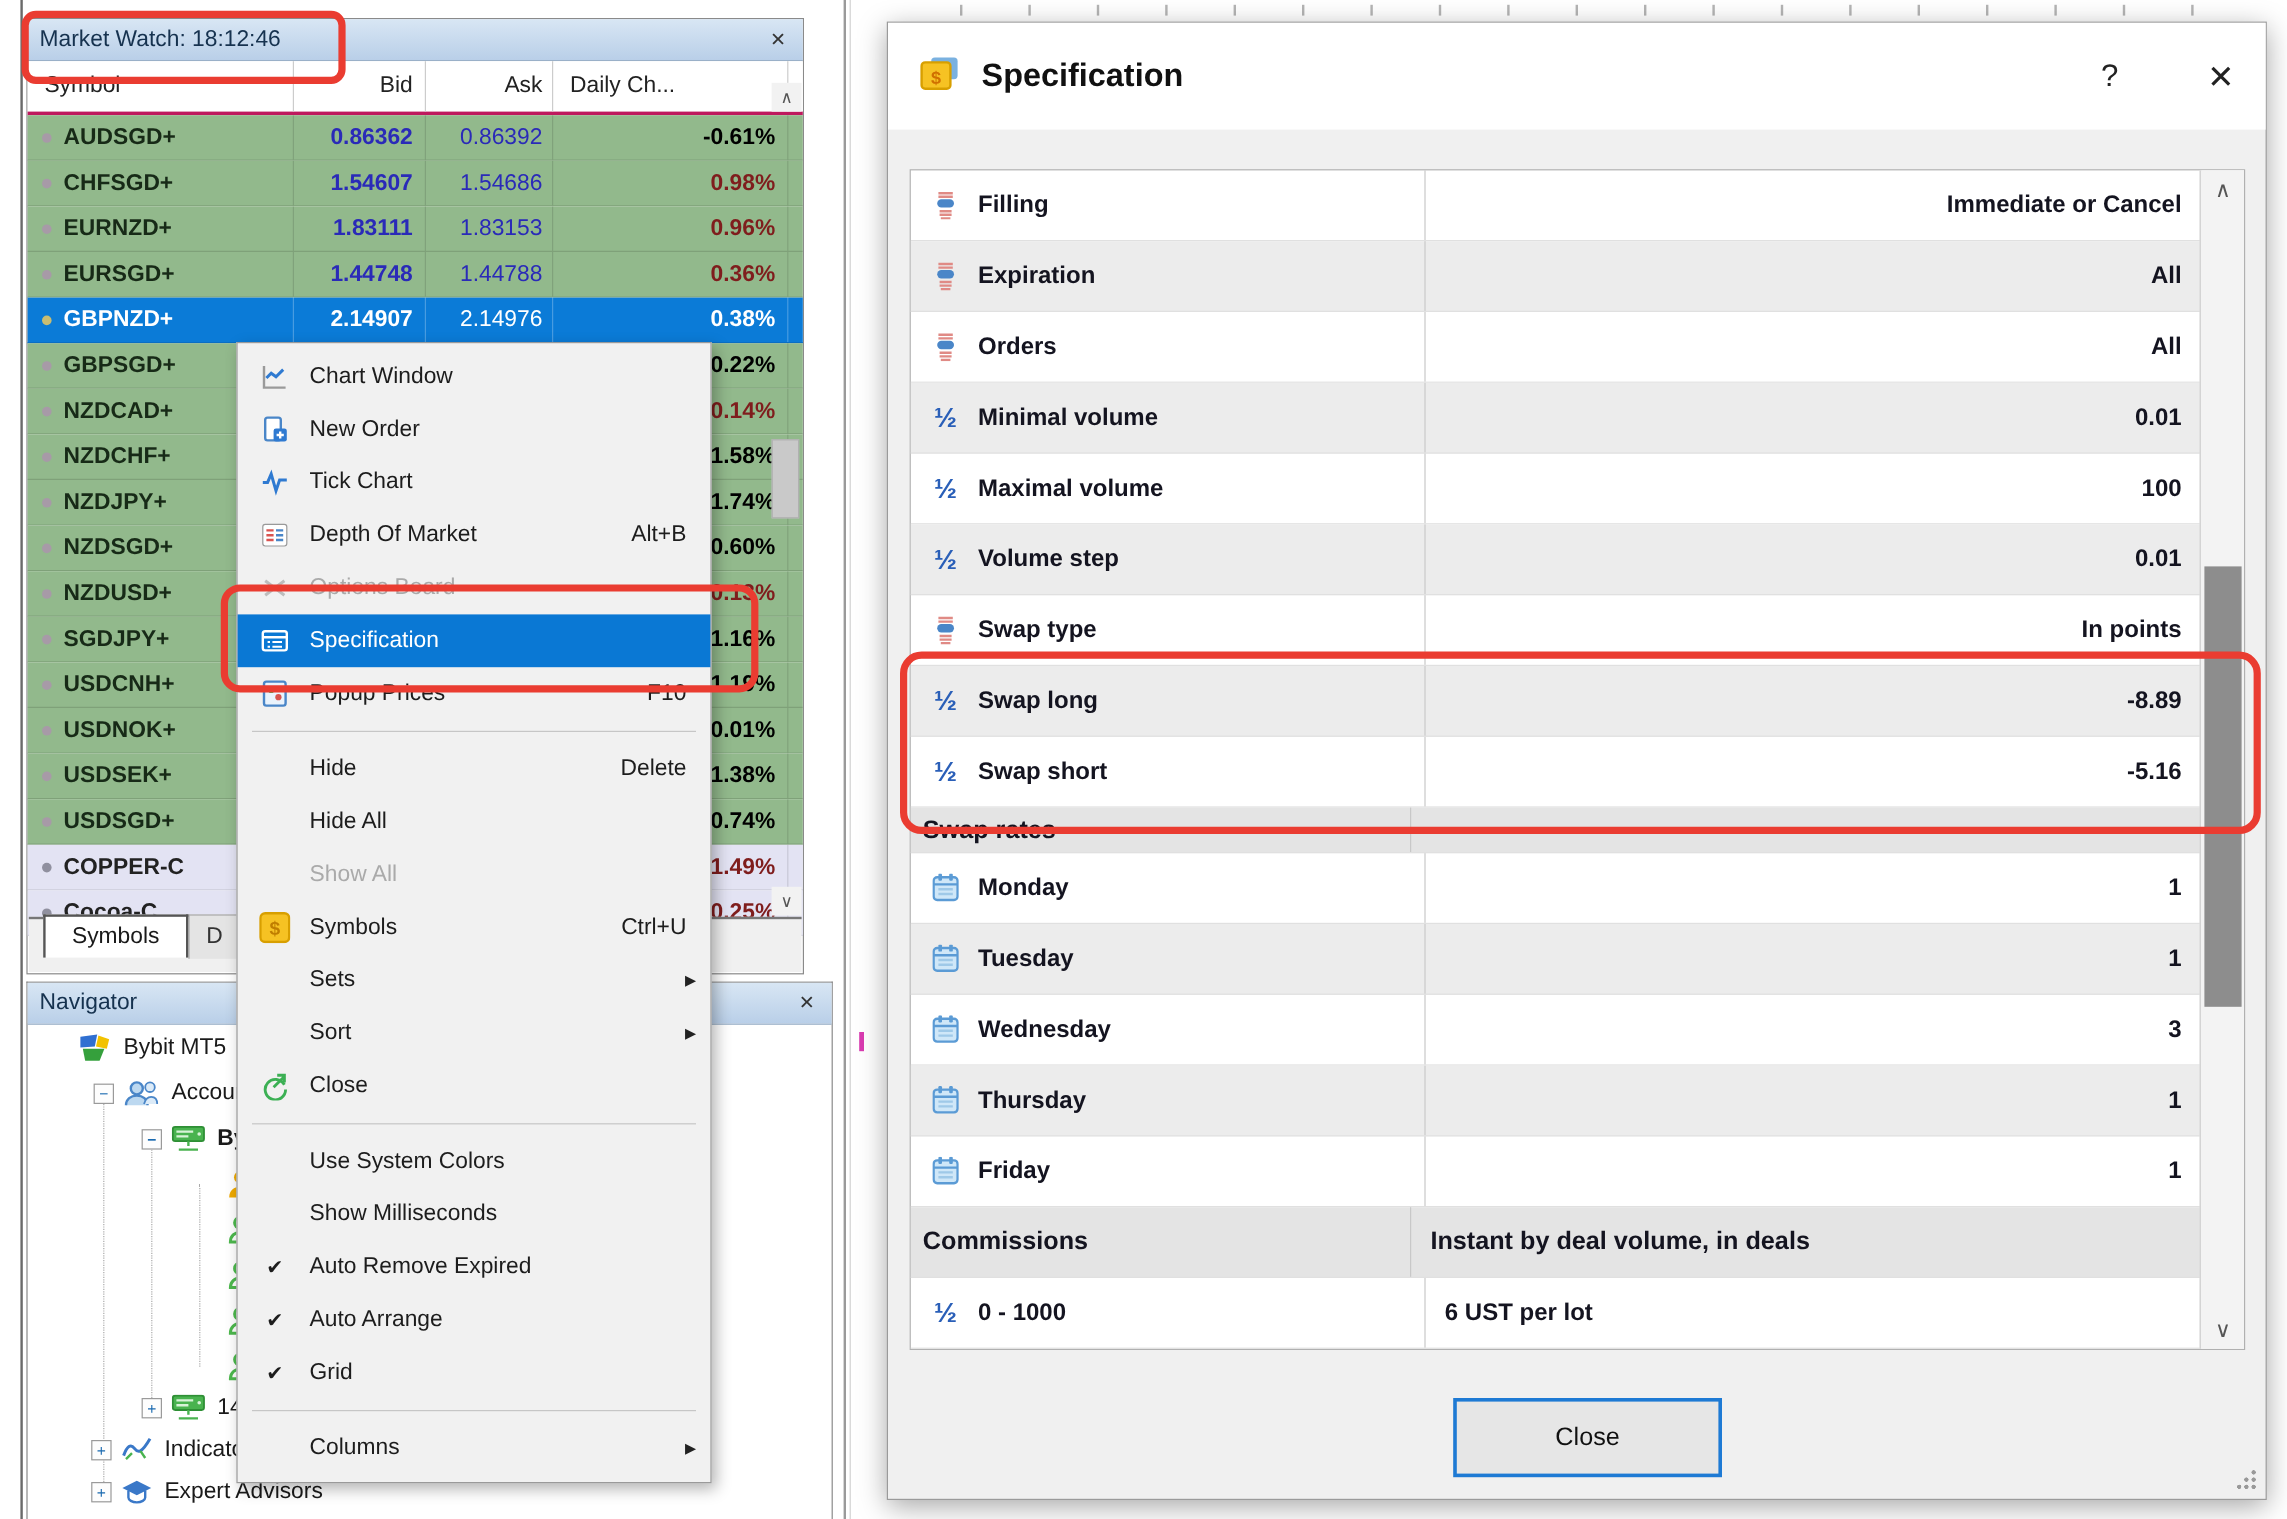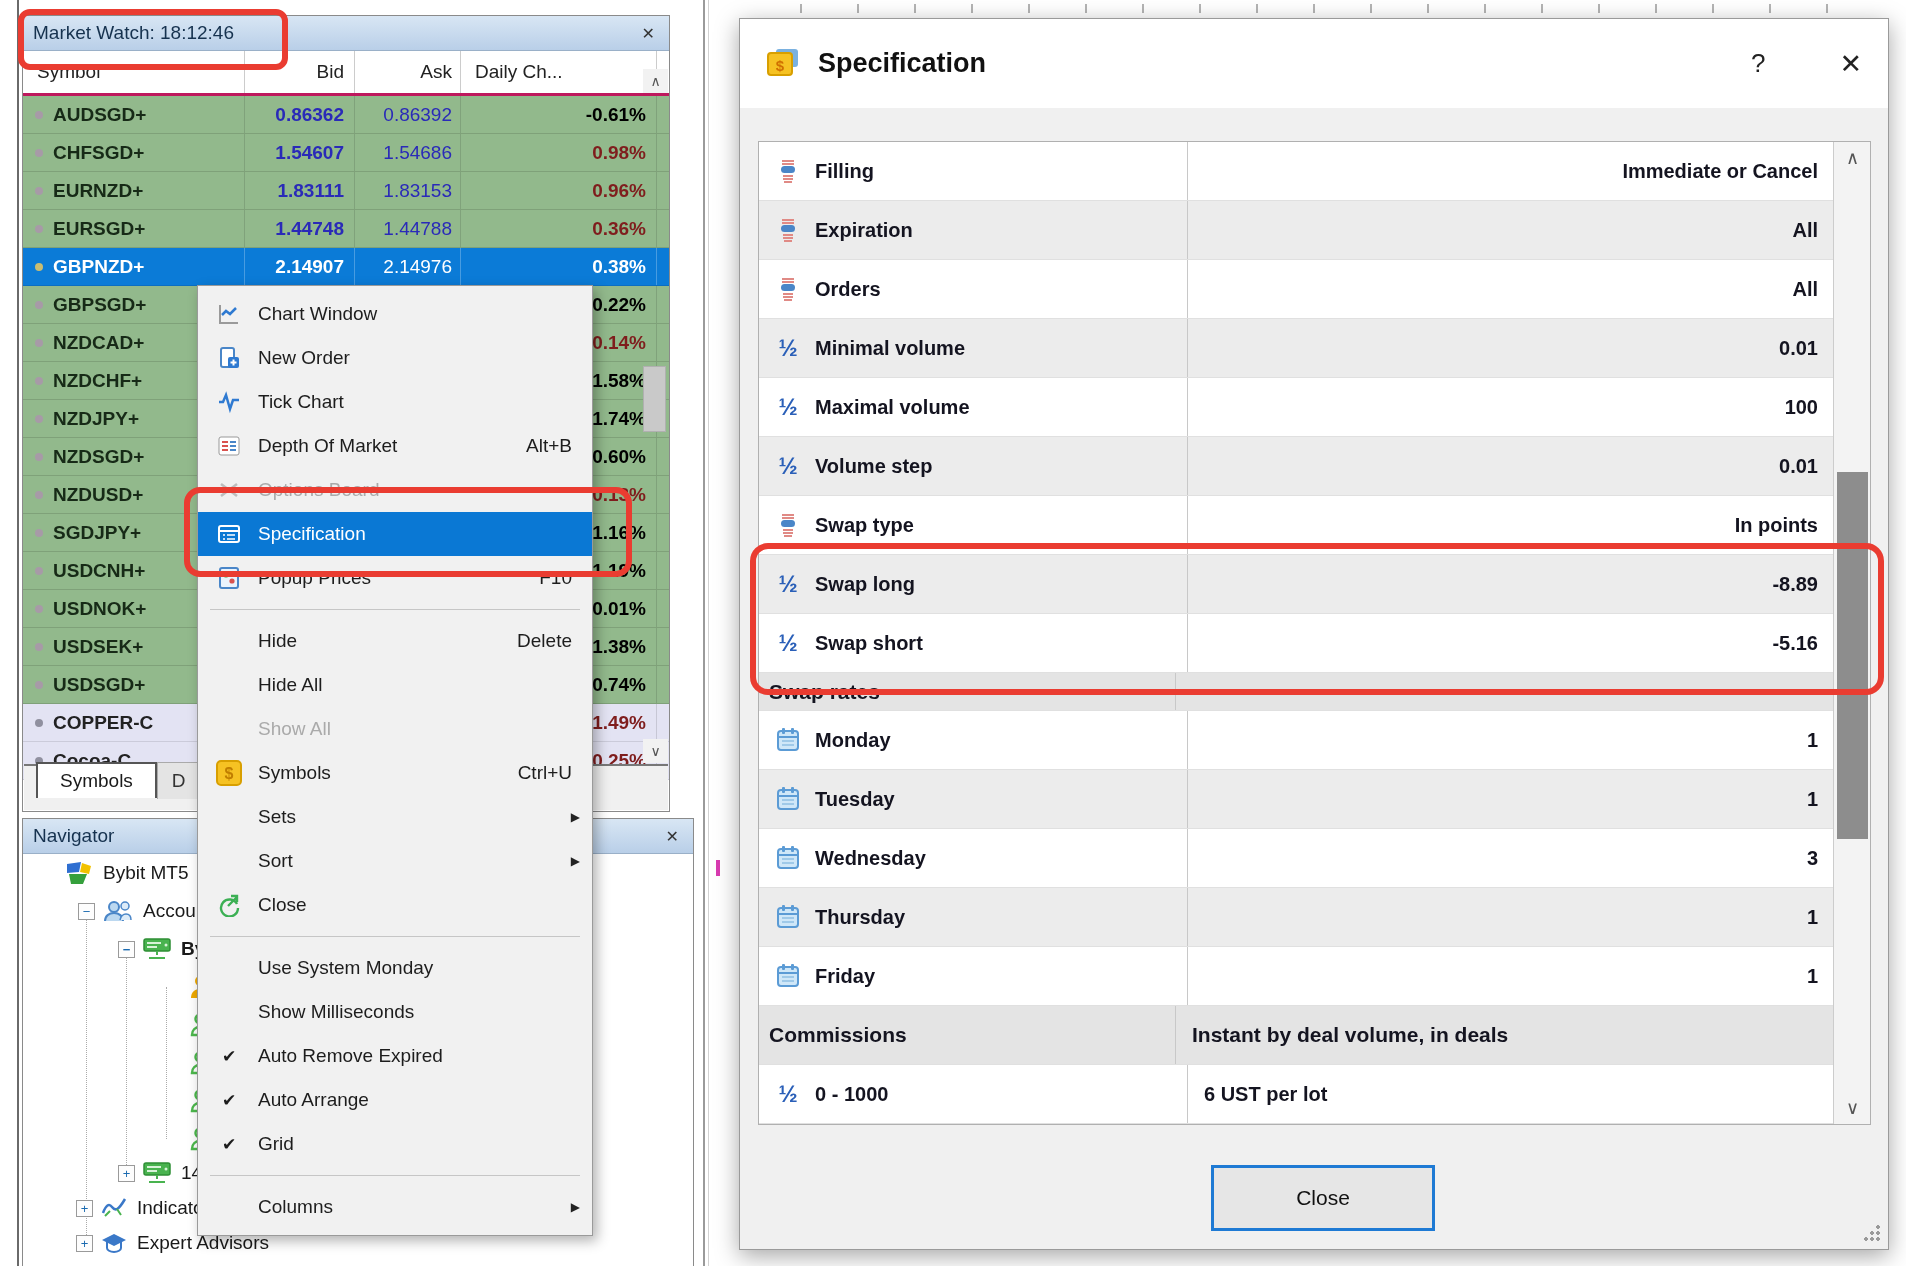--- a/index.html
+++ b/index.html
@@ -507,21 +507,21 @@
           <svg width="24" height="24">
             <path d="M20 11a8.5 8.5 0 1 0 1 4" stroke="#3cb054" stroke-width="2.4" fill="none"></path>
             <path d="M11 13l9-9M14 3h6v6" stroke="#3cb054" stroke-width="2.4" fill="none"></path>
           </svg>
         </span>
       <span class="ml">Close</span>
     </div>
     <div class="msep"></div>
     <div class="mi">
       <span class="mico"></span>
-      <span class="ml">Use System Monday</span>
+      <span class="ml">Use System Colors</span>
     </div>
     <div class="mi">
       <span class="mico"></span>
       <span class="ml">Show Milliseconds</span>
     </div>
     <div class="mi">
       <span class="mchk">✔</span>
       <span class="ml">Auto Remove Expired</span>
     </div>
     <div class="mi">

